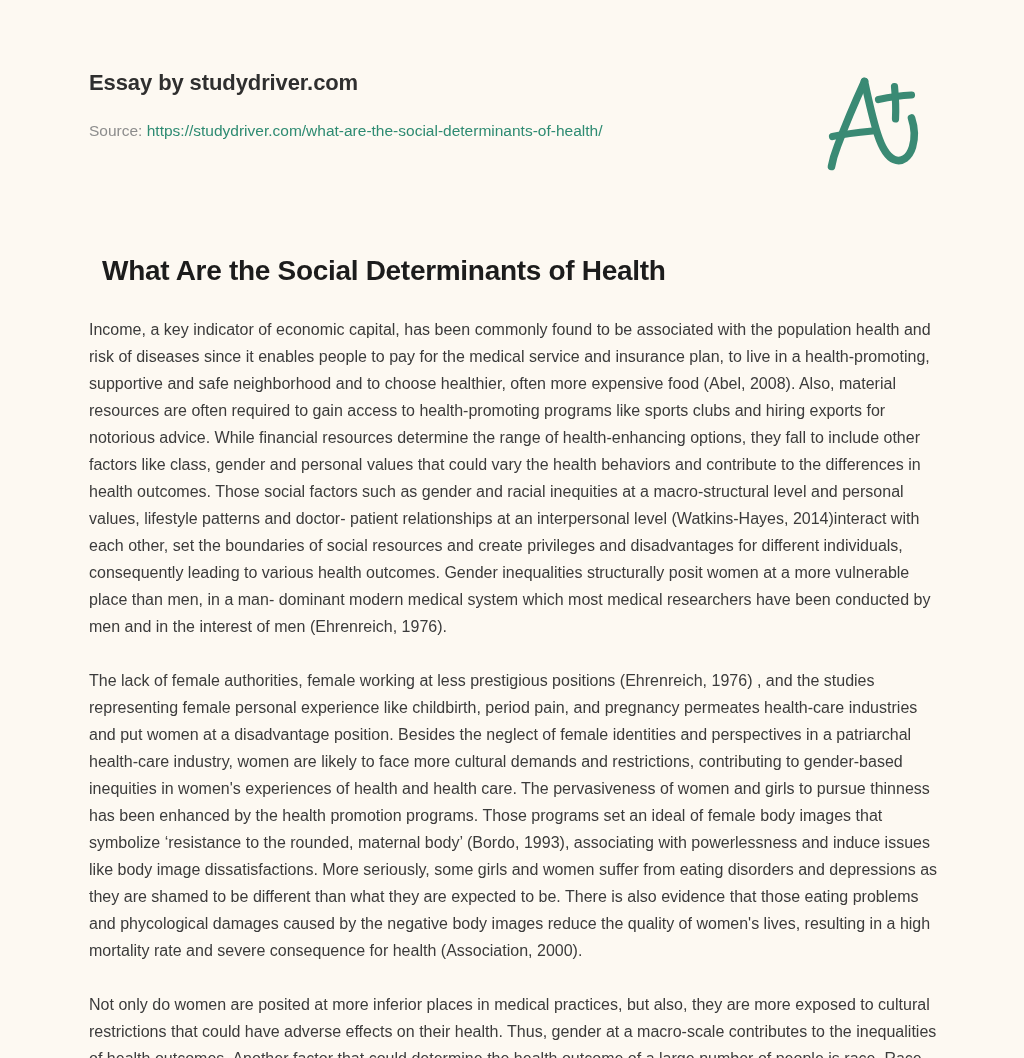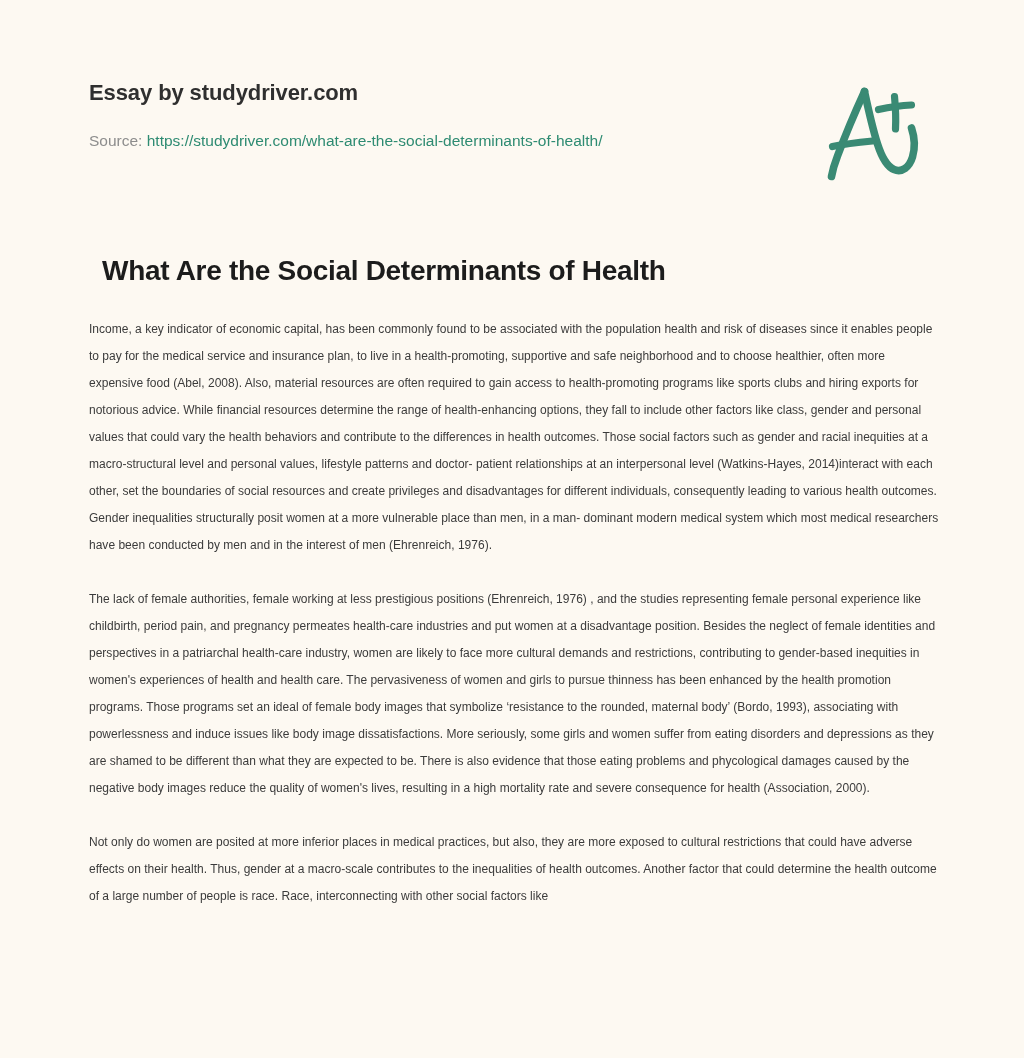--- a/index.html
+++ b/index.html
@@ -20,21 +20,21 @@
     position: relative;
     width: 1024px;
     height: 1058px;
     box-sizing: border-box;
   }
 
   
   .header {
     position: absolute;
     left: 0;
-    top: 16px;
+    top: 6px;
     width: 1024px;
     height: 200px;
   }
 
   .header-text-block {
     position: absolute;
     left: 89px;
     top: 62px;
     width: 700px;
   }
@@ -97,21 +97,21 @@
     letter-spacing: -0.3px;
     white-space: nowrap;
   }
 
   .article-body {
     margin-top: 27px;
   }
 
   .para {
     margin: 0 0 27px 0;
-    font-size: 12px;
+    font-size: 16px;
     line-height: 27px;
     color: #3b3b3b;
     text-align: left;
     letter-spacing: 0.01px;
   }
 
   .para:last-child {
     margin-bottom: 16px;
   }
 </style>

